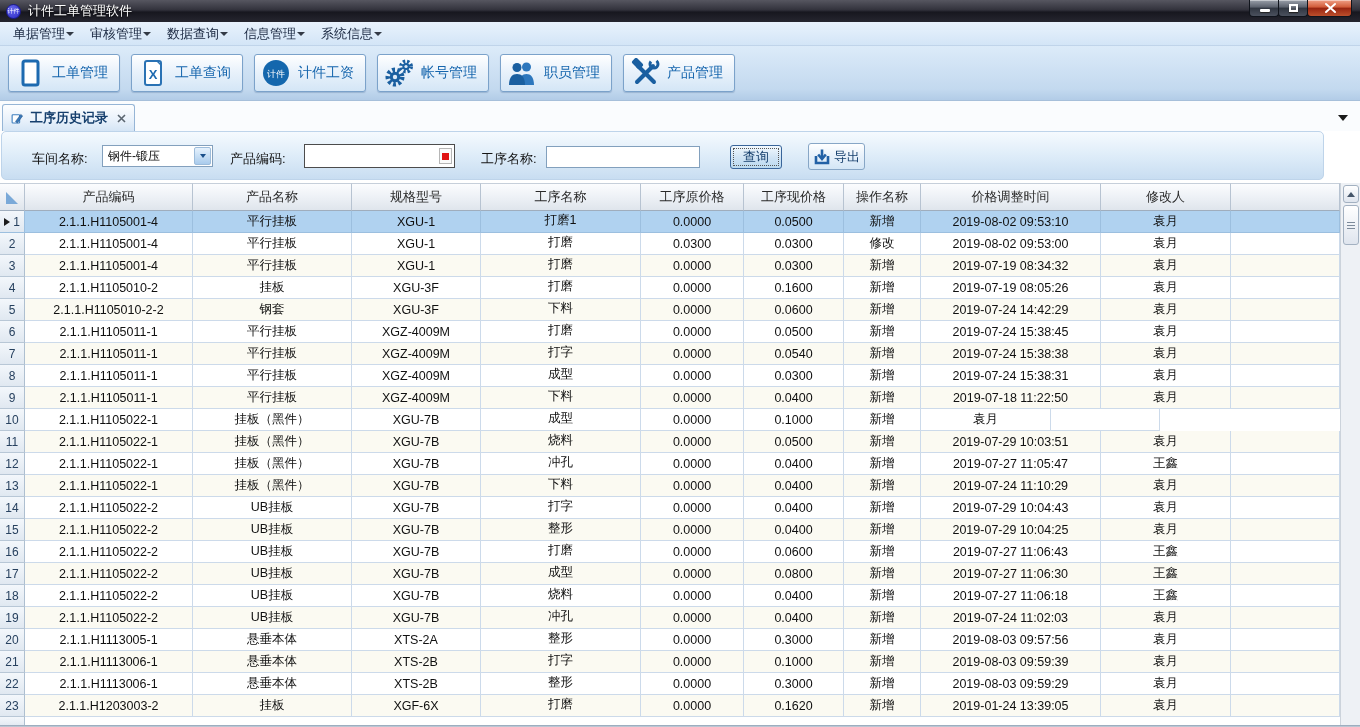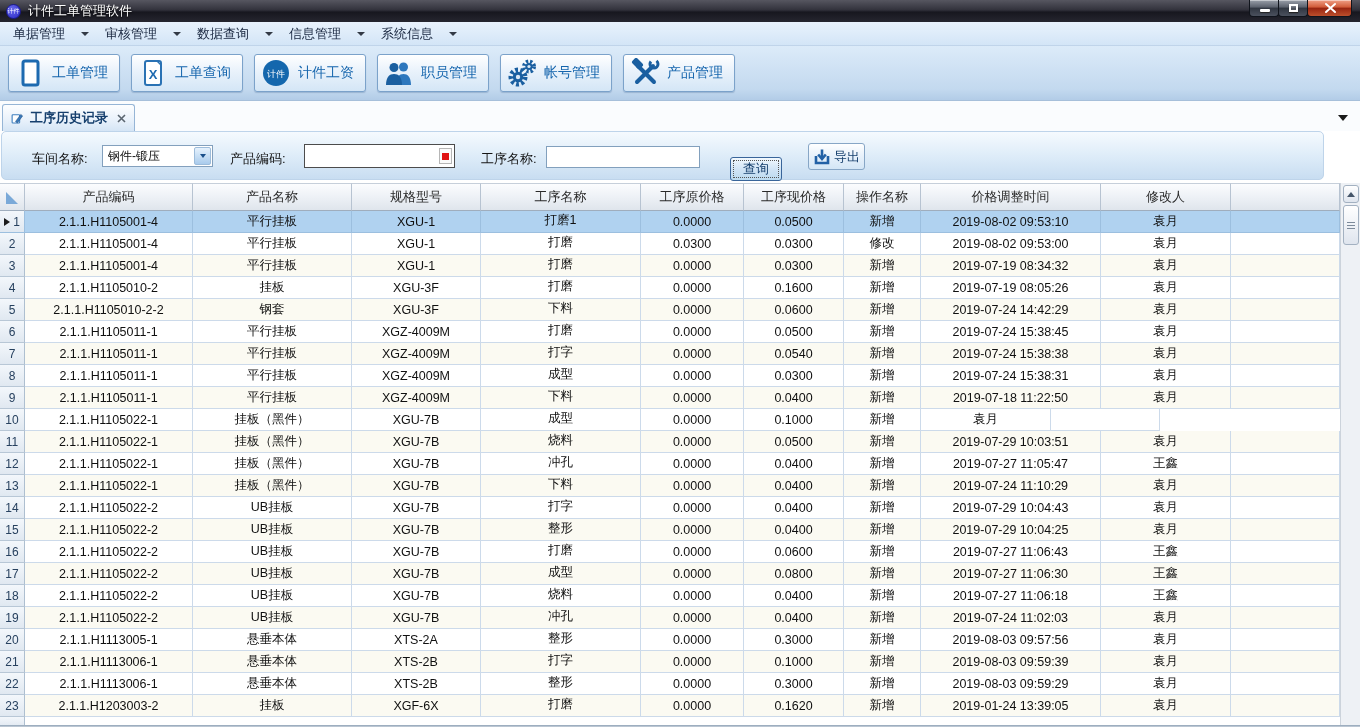--- a/index.html
+++ b/index.html
@@ -37,21 +37,21 @@
   .glyph-min { position:absolute; left:10px; top:9px; width:10px; height:3px; background:#fff; border-radius:1px; box-shadow:0 1px 1px #222; }
   .glyph-restore { position:absolute; left:10px; top:4px; width:9px; height:8px; border:2px solid #fff; box-shadow:0 1px 1px #222; background:rgba(255,255,255,.15); }
   
   .menubar {
     position:absolute; left:0; top:22px; width:100%; height:24px;
     background:linear-gradient(#e9f2fc,#d3e5f7);
     border-bottom:1px solid #c0d4ea;
     display:flex; align-items:center; padding-left:7px;
   }
   .menu-item {
-    display:flex; align-items:center; gap:16px; padding:3px 10px 3px 6px;
+    display:flex; align-items:center; gap:1px; padding:3px 10px 3px 6px;
     font-size:13px; color:#18263f; cursor:default;
   }
   .tri-down { width:0; height:0; border-left:4px solid transparent; border-right:4px solid transparent; border-top:4px solid #333a46; }
   
   .toolbar {
     position:absolute; left:0; top:46px; width:100%; height:55px;
     background:linear-gradient(#dcebf9,#c3d9ef 80%,#b2cce7);
     border-bottom:1px solid #a6bfda;
     display:flex; align-items:center; padding-left:8px; gap:11px;
   }
@@ -101,21 +101,21 @@
   .red-btn {
     position:absolute; right:3px; top:4px; width:13px; height:16px;
     background:#fafafa; border:1px solid #b6b6b6; display:flex; align-items:center; justify-content:center;
   }
   .red-btn i { display:block; width:7px; height:7px; background:#e01212; }
   .query-btn {
     position:absolute; left:728px; top:13px; width:52px; height:24px;
     border:1px solid #39659a; border-radius:3px;
     background:linear-gradient(#f2f9fe,#cfe3f5 55%,#badaf0);
     font-size:13px; color:#17406e; outline:1px dotted #555; outline-offset:-4px;
-    display:flex; align-items:center; justify-content:center; cursor:default;margin-top:12px;
+    display:flex; align-items:center; justify-content:center; cursor:default;
   }
   .export-btn {
     position:absolute; left:806px; top:11px; width:57px; height:27px;
     border:1px solid #87a6c6; border-radius:3px;
     background:linear-gradient(#ffffff,#e9f2fb 45%,#d4e6f6);
     font-size:13px; color:#17406e; display:flex; align-items:center; justify-content:center; gap:3px; cursor:default;
   }
   
   .grid { position:absolute; left:0; top:183px; width:1340px; }
   .grid-header { display:flex; height:28px; }
@@ -225,37 +225,37 @@
     </div>
     <div class="tbtn">
       <svg width="30" height="30" viewBox="0 0 30 30">
         <circle cx="15" cy="15" r="13" fill="#1467ad"></circle>
         <text x="15" y="18.5" font-size="9" fill="#ffffff" text-anchor="middle" font-family="Liberation Sans, DejaVu Sans, sans-serif">计件</text>
       </svg>
       <span>计件工资</span>
     </div>
     <div class="tbtn">
       <svg width="30" height="30" viewBox="0 0 30 30">
-        <circle cx="19.5" cy="9" r="4.5" fill="#2d77bd"></circle>
-        <path d="M12,27 c0,-8 3.5,-11 7.5,-11 c4,0 7.5,3 7.5,11 z" fill="#2d77bd"></path>
-        <circle cx="10" cy="9.5" r="4.5" fill="#1a5fa0"></circle>
-        <path d="M2,27 c0,-8 3.5,-11 8,-11 c4.5,0 8,3 8,11 z" fill="#1a5fa0"></path>
-      </svg>
-      <span>职员管理</span>
-    </div>
-    <div class="tbtn">
-      <svg width="30" height="30" viewBox="0 0 30 30">
         <circle cx="11" cy="19" r="7" fill="none" stroke="#1a5fa0" stroke-width="5" stroke-dasharray="2.8 2.2"></circle>
         <circle cx="11" cy="19" r="5.2" fill="#1a5fa0"></circle>
         <circle cx="11" cy="19" r="2.2" fill="#dce9f6"></circle>
         <circle cx="22" cy="8.5" r="5" fill="none" stroke="#1a5fa0" stroke-width="4" stroke-dasharray="2.2 1.8"></circle>
         <circle cx="22" cy="8.5" r="3.6" fill="#1a5fa0"></circle>
         <circle cx="22" cy="8.5" r="1.6" fill="#dce9f6"></circle>
       </svg>
       <span>帐号管理</span>
+    </div>
+    <div class="tbtn">
+      <svg width="30" height="30" viewBox="0 0 30 30">
+        <circle cx="19.5" cy="9" r="4.5" fill="#2d77bd"></circle>
+        <path d="M12,27 c0,-8 3.5,-11 7.5,-11 c4,0 7.5,3 7.5,11 z" fill="#2d77bd"></path>
+        <circle cx="10" cy="9.5" r="4.5" fill="#1a5fa0"></circle>
+        <path d="M2,27 c0,-8 3.5,-11 8,-11 c4.5,0 8,3 8,11 z" fill="#1a5fa0"></path>
+      </svg>
+      <span>职员管理</span>
     </div>
     <div class="tbtn">
       <svg width="30" height="30" viewBox="0 0 30 30">
         <line x1="8" y1="8" x2="24" y2="24" stroke="#1a5fa0" stroke-width="4" stroke-linecap="round"></line>
         <rect x="2" y="2" width="11" height="7" rx="2" transform="rotate(45 7.5 5.5)" fill="#1a5fa0"></rect>
         <line x1="23" y1="8" x2="7" y2="24" stroke="#1a5fa0" stroke-width="4" stroke-linecap="round"></line>
         <circle cx="24" cy="6" r="4" fill="none" stroke="#1a5fa0" stroke-width="3" stroke-dasharray="15 6"></circle>
       </svg>
       <span>产品管理</span>
     </div>

